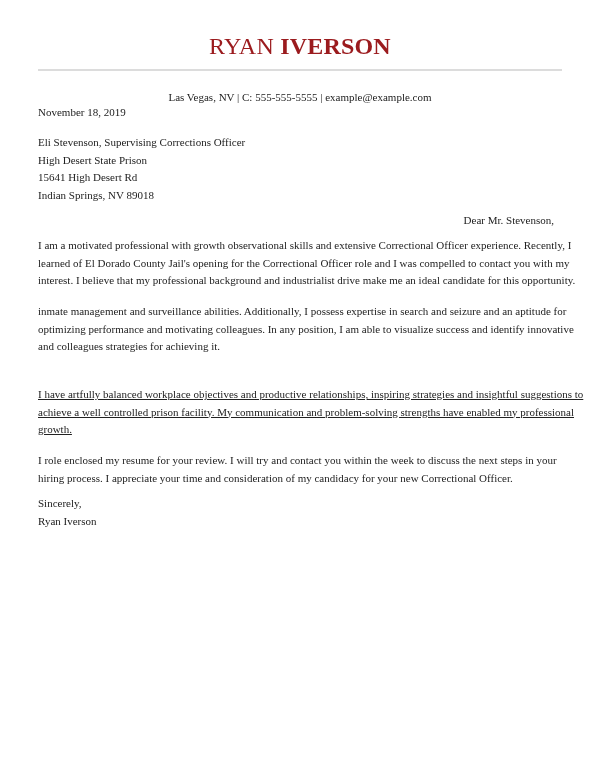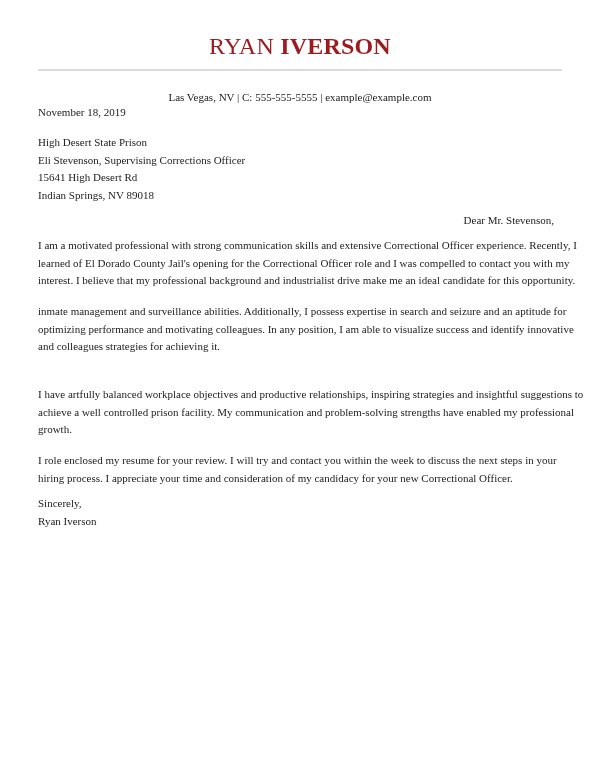--- a/index.html
+++ b/index.html
@@ -59,51 +59,51 @@
     font-size: 11px;
     line-height: 17.5px;
     color: #222222;
   }
   .line { display: block; white-space: nowrap; }
   .date { top: 104px; }
   .recipient { top: 134px; }
   .salutation { top: 212px; text-align: right; }
   .p1 { top: 237px; }
   .p2 { top: 303px; }
-  .p3 { top: 386px; }
+  .p3 { top: 386px; text-decoration: underline; }
   .p4 { top: 452px; }
   .closing { top: 495px; }
 </style>
 </head>
 <body>
 
 <div class="page">
 
   <div class="name" style="color: rgb(155, 27, 30);">
     <span class="first">RYAN</span>
     <span class="last">IVERSON</span>
   </div>
 
   <div class="divider"></div>
 
   <div class="contact">Las Vegas, NV | C: 555-555-5555 | example@example.com</div>
 
   <div class="body-text date">November 18, 2019</div>
 
   <div class="body-text recipient">
+    <span class="line">Eli Stevenson, Supervising Corrections Officer</span>
     <span class="line">High Desert State Prison</span>
-    <span class="line">Eli Stevenson, Supervising Corrections Officer</span>
     <span class="line">15641 High Desert Rd</span>
     <span class="line">Indian Springs, NV 89018</span>
   </div>
 
   <div class="body-text salutation">Dear Mr. Stevenson,</div>
 
   <div class="body-text p1">
-    <span class="line">I am a motivated professional with strong communication skills and extensive Correctional Officer experience. Recently, I</span>
+    <span class="line">I am a motivated professional with growth observational skills and extensive Correctional Officer experience. Recently, I</span>
     <span class="line">learned of El Dorado County Jail's opening for the Correctional Officer role and I was compelled to contact you with my</span>
     <span class="line">interest. I believe that my professional background and industrialist drive make me an ideal candidate for this opportunity.</span>
   </div>
 
   <div class="body-text p2">
     <span class="line">inmate management and surveillance abilities. Additionally, I possess expertise in search and seizure and an aptitude for</span>
     <span class="line">optimizing performance and motivating colleagues. In any position, I am able to visualize success and identify innovative</span>
     <span class="line">and colleagues strategies for achieving it.</span>
   </div>
 

